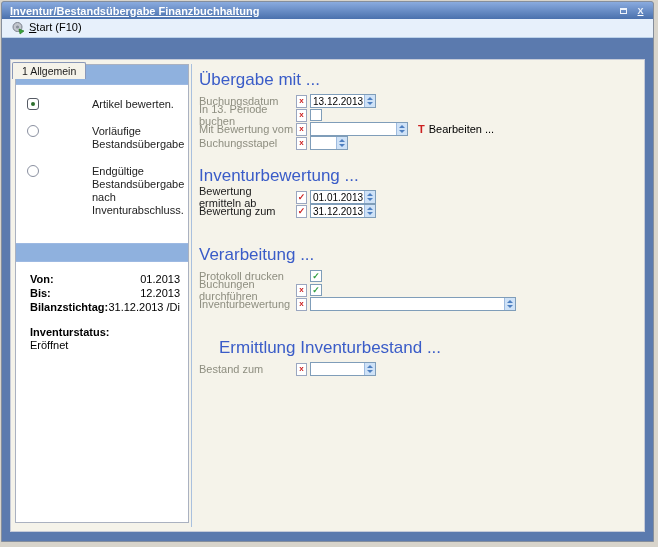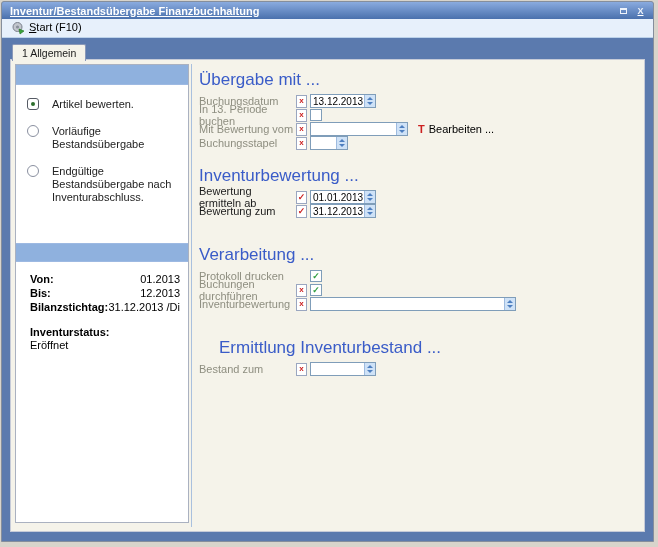--- a/index.html
+++ b/index.html
@@ -50,21 +50,21 @@
   
   .main { flex:1; padding:4px 8px 9px 8px; display:flex; flex-direction:column; min-height:0; }
   .tabrow { height:17px; flex:0 0 17px; padding-left:2px; }
   .tab {
     display:inline-block; height:17px;
     background:#f5f3ea;
     border:1px solid #8a98b8; border-bottom:none;
     border-radius:2px 2px 0 0;
     padding:2px 9px 0 9px;
     font-size:10.5px; color:#1a1a1a;
-    position:relative; top:1px; z-index:2;
+    position:relative; top:19px; z-index:2;
   }
   .panel {
     flex:1; min-height:0;
     background:#f5f3ea;
     border:1px solid #c6cbd8;
     display:flex;
     padding:4px 4px 4px 4px;
     position:relative; z-index:1;
   }
   
@@ -77,21 +77,21 @@
   .radio {
     width:12px; height:12px; flex:0 0 12px;
     border:1px solid #8a90a0; border-radius:50%;
     background:#fff; margin:0 13px 0 2px; position:relative;
   }
   .radio.sel { border-radius:3px; border-color:#555a64; }
   .radio.sel::after {
     content:""; position:absolute; left:3px; top:3px;
     width:4px; height:4px; border-radius:50%; background:#2c6e2c;
   }
-  .opt .olabel { width:134px; line-height:13px; }
+  .opt .olabel { width:134px; line-height:13px;margin-left:40px; }
   .infobox { flex:1; padding:11px 8px 0 14px; }
   .srow { display:flex; justify-content:space-between; font-size:11px; line-height:13px; margin-bottom:1px; color:#000; }
   .srow .slabel { font-weight:bold; }
   .srow.gap { margin-top:12px;flex-direction:column; }
   
   .rightcol { flex:1; border-left:1px solid #a9c0de; margin:0 0 0 2px; padding:3px 0 0 7px; }
   .fsection-title { font-size:17px; color:#3a5cc8; margin:16px 0 4px 0; }
   .fsection-title.s1 { margin-top:3px; }
   .fsection-title.s2 { margin-top:16px; }
   .fsection-title.s3 { margin-top:27px; }

